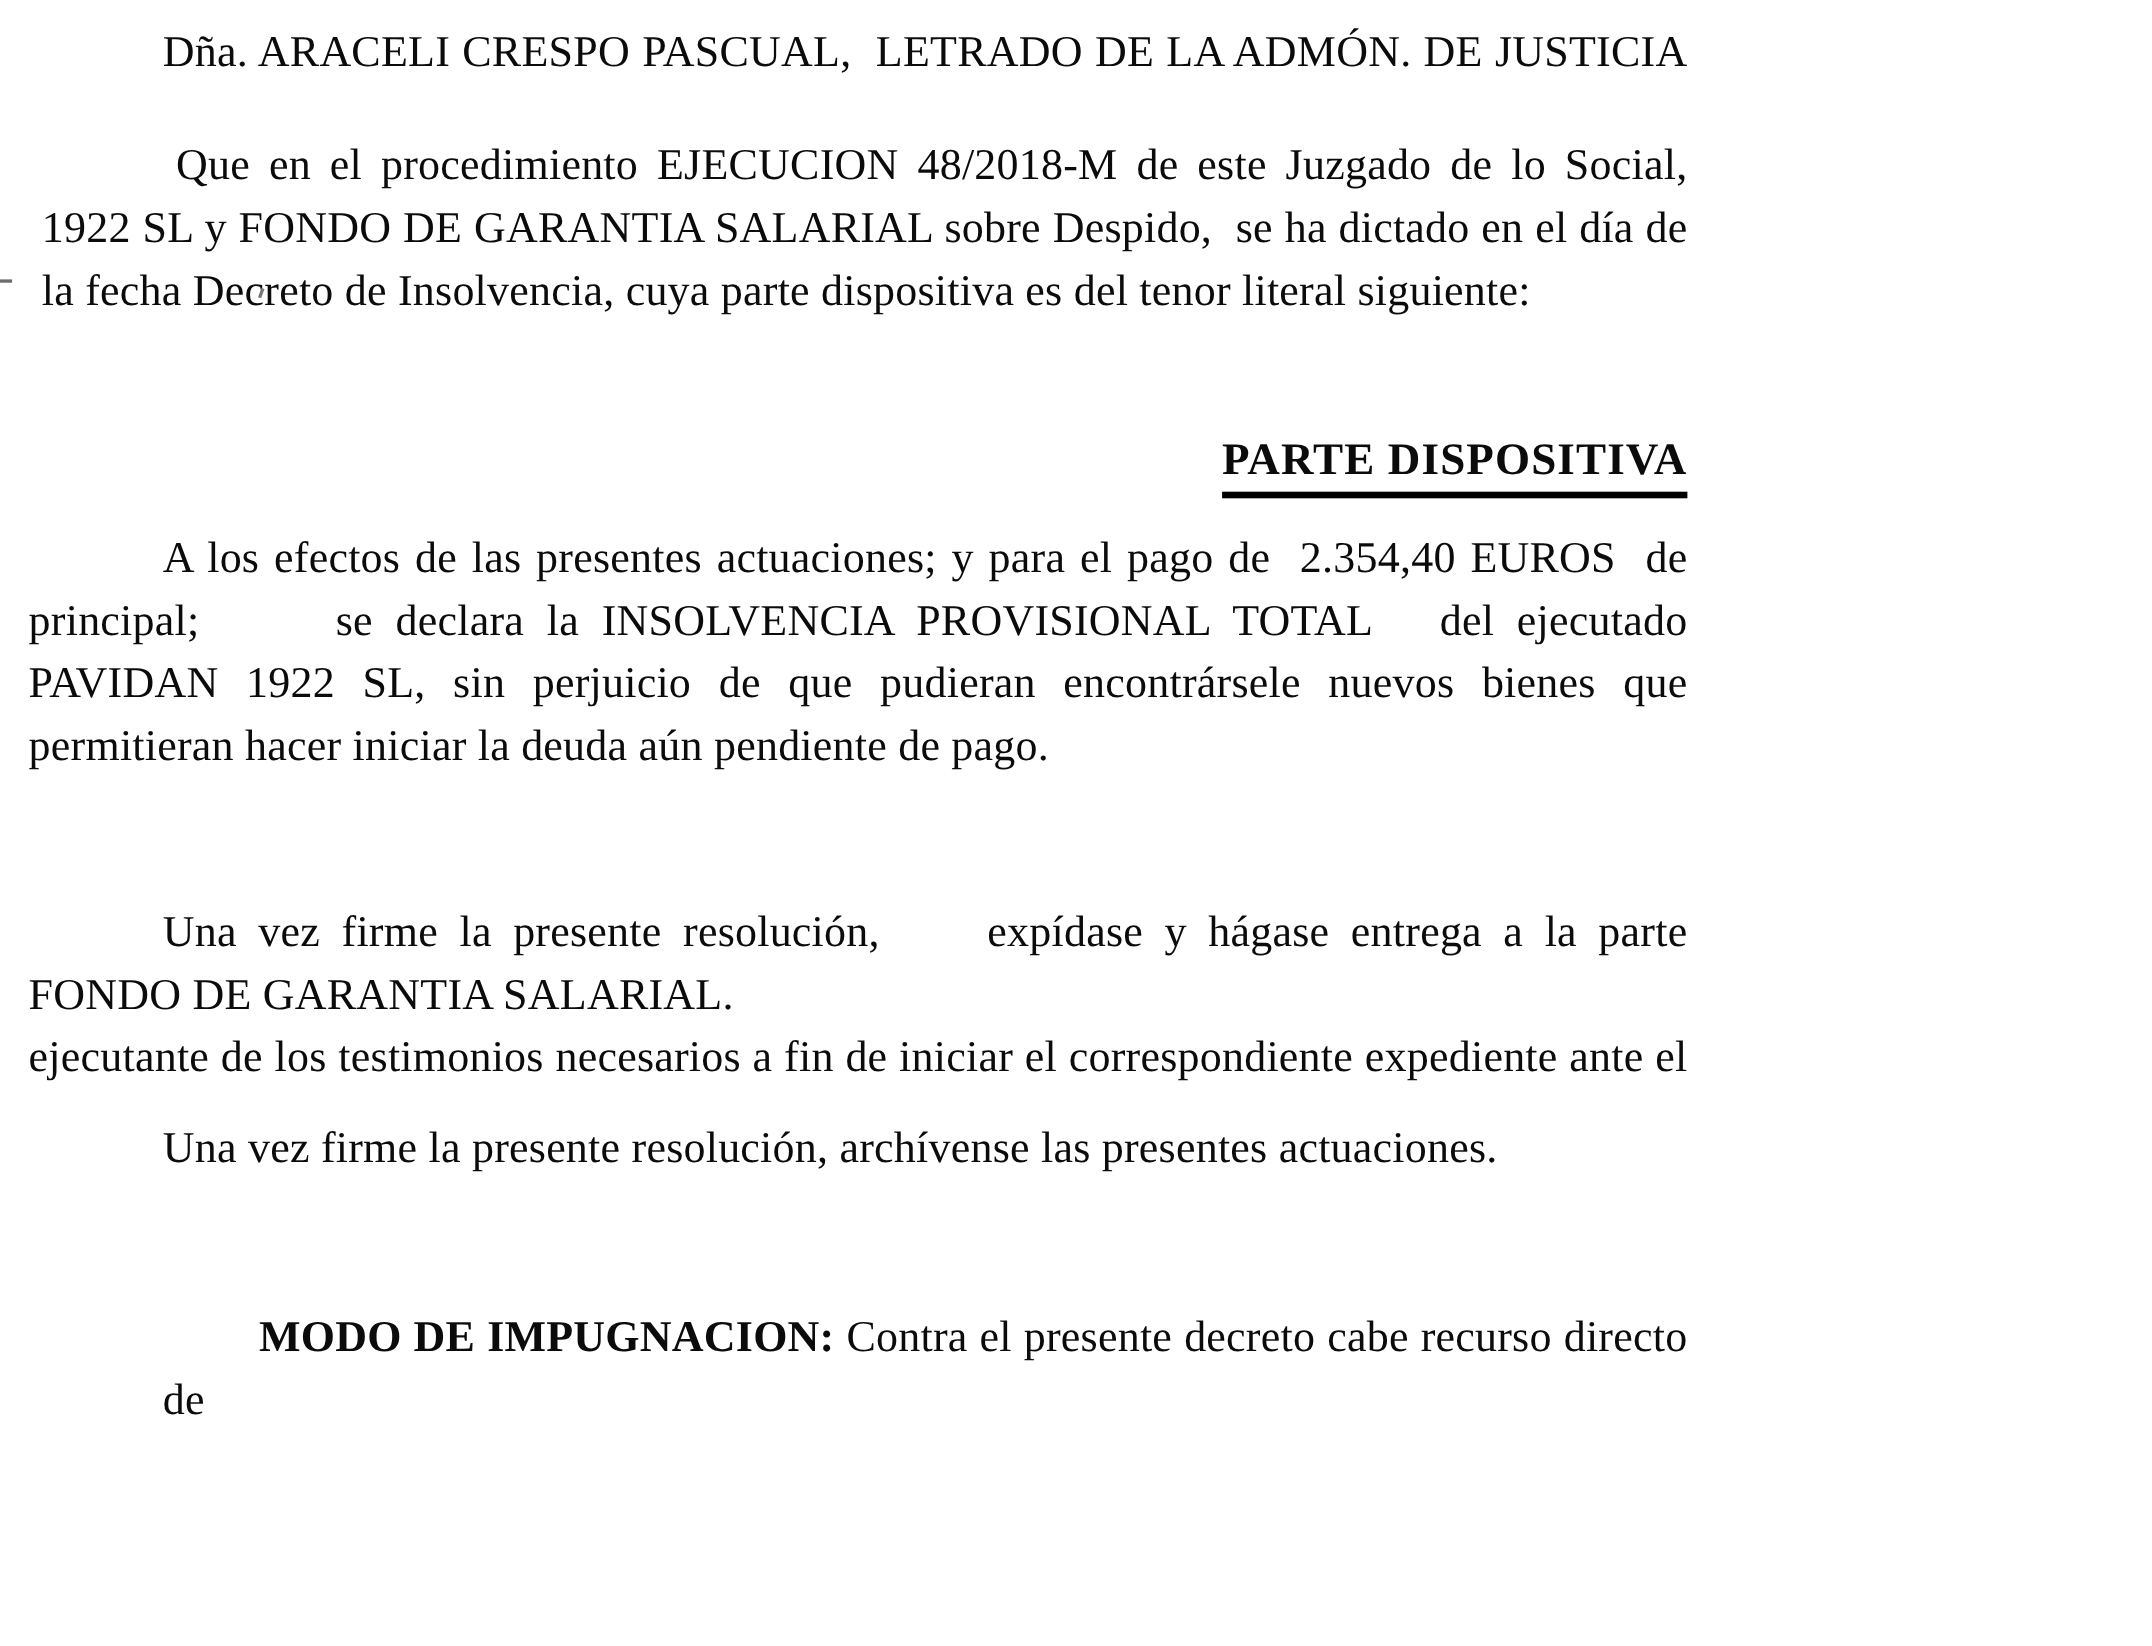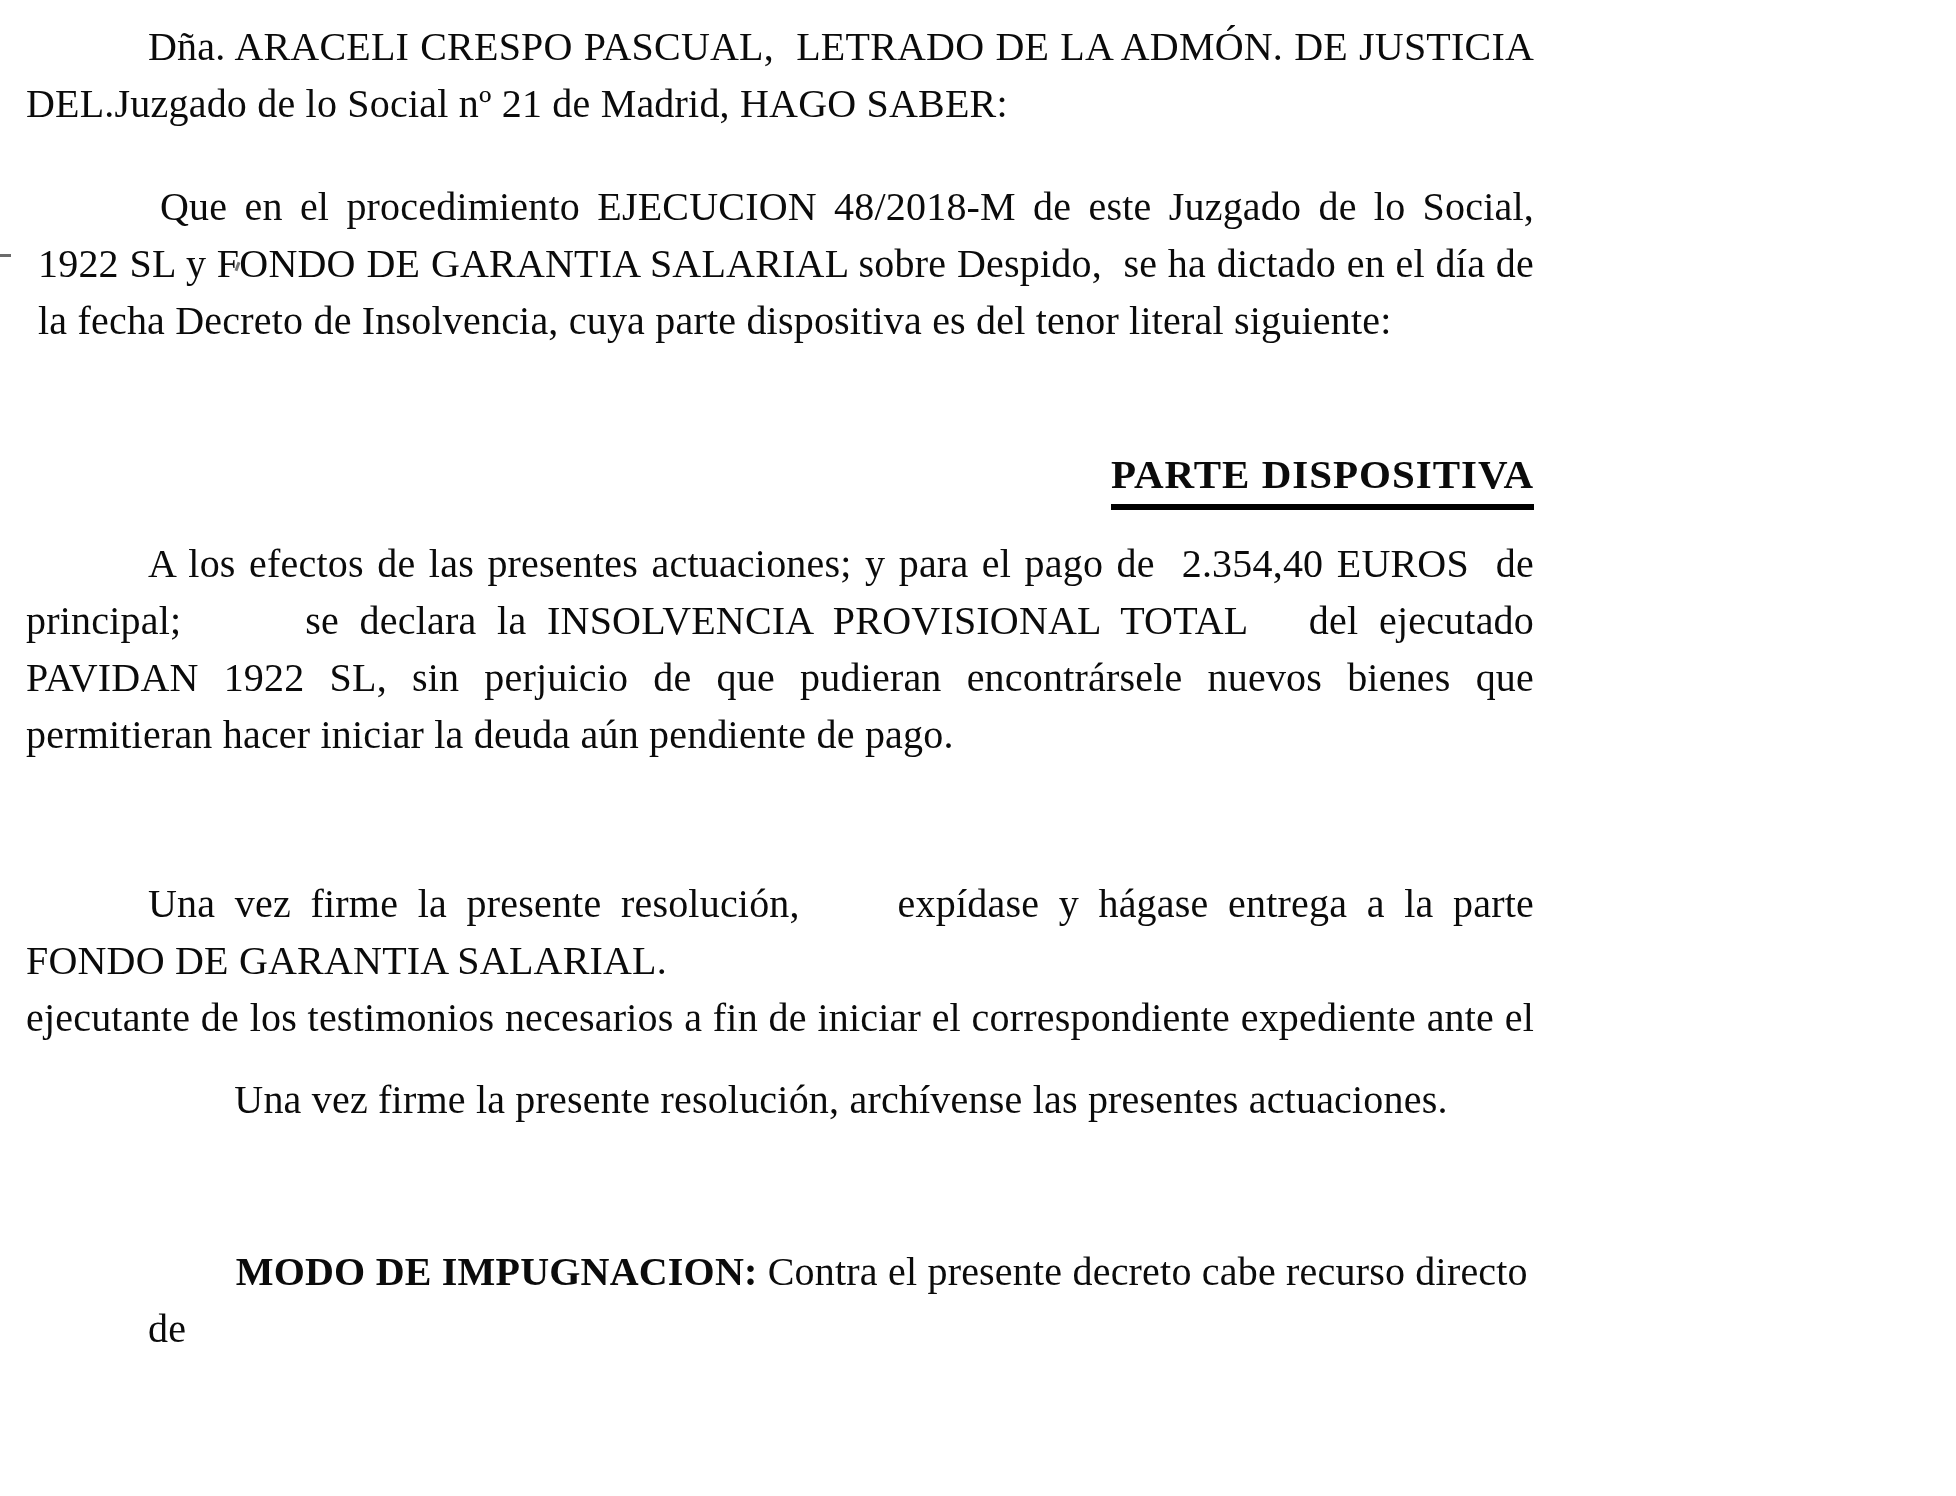--- a/index.html
+++ b/index.html
@@ -23,21 +23,21 @@
     font-size: 40px;
     line-height: 57px;
     white-space: pre-wrap;
     letter-spacing: 0.2px;
   }
   
   .j {
     text-align: justify;
     text-align-last: justify;
   }
-  .indent { padding-left: 122px; text-align: center; }
+  .indent { padding-left: 122px; }
   .para-gap-sm  { margin-top: 46px; margin-left: 12px; }
   .para-gap-md  { margin-top: 25px; }
   .para-gap-md2 { margin-top: 58px; }
   .para-gap-lg  { margin-top: 100px; }
   .para-gap-xl  { margin-top: 112px; }
   .heading-wrap {
     text-align: right;
   }
   .heading-text {
     display: inline-block;
@@ -72,21 +72,20 @@
 
 <div class="page">
 
   <div class="artifact-dash"></div>
   <div class="artifact-tick"></div>
 
   <div class="content">
 
     <div>
       <div class="line j indent">Dña. ARACELI CRESPO PASCUAL,  LETRADO DE LA ADMÓN. DE JUSTICIA</div>
-      <div class="line">DEL.Juzgado de lo Social nº 21 de Madrid, HAGO SABER:</div>
     </div>
 
     <div class="para-gap-sm">
       <div class="line j indent">Que en el procedimiento EJECUCION 48/2018-M de este Juzgado de lo Social,</div>
       <div class="line j">1922 SL y FONDO DE GARANTIA SALARIAL sobre Despido,  se ha dictado en el día de</div>
       <div class="line">la fecha Decreto de Insolvencia, cuya parte dispositiva es del tenor literal siguiente:</div>
     </div>
 
     <div class="heading-wrap para-gap-lg">
       <span class="heading-text">PARTE DISPOSITIVA</span>

